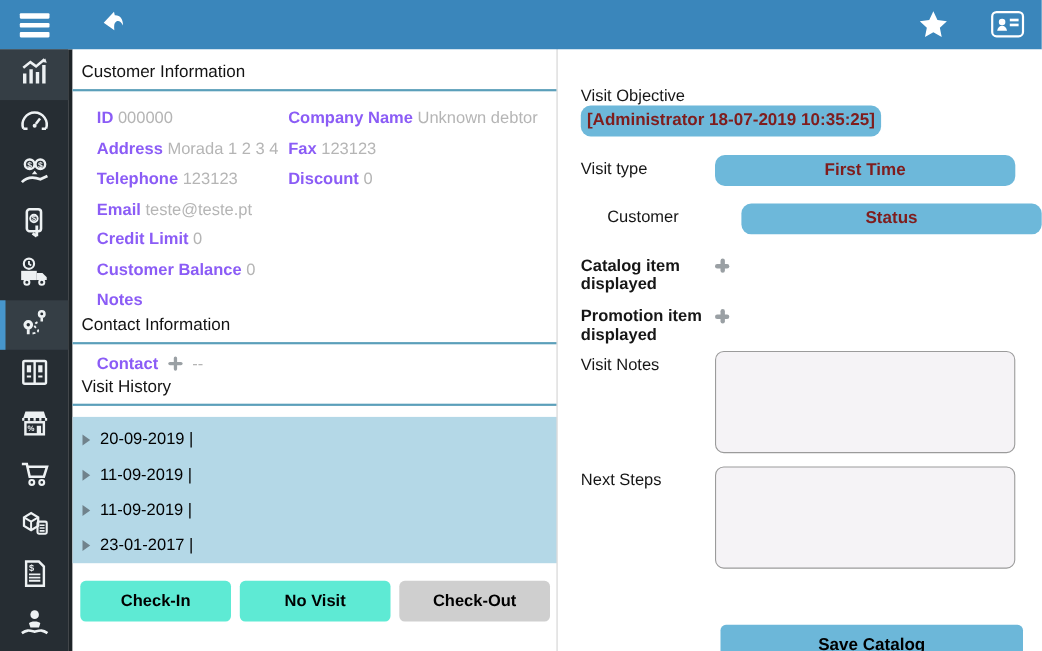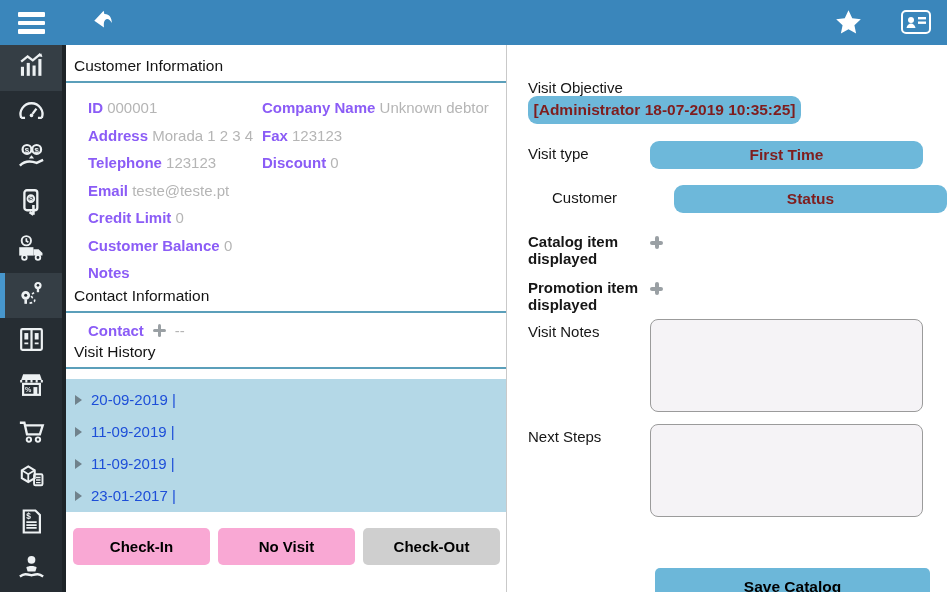--- a/index.html
+++ b/index.html
@@ -40,28 +40,28 @@
 
   .contact-row { margin:9px 0 2px 22px; font-size:15px; display:flex; align-items:center; }
 
   .plus-icon { position:relative; width:13px; height:13px; display:inline-block; }
   .plus-icon::before, .plus-icon::after { content:""; position:absolute; background:#9aa0a4; border-radius:2px; }
   .plus-icon::before { left:5px; top:0; width:3.5px; height:13px; }
   .plus-icon::after  { left:0; top:5px; width:13px; height:3.5px; }
 
   .history-box { margin-top:10px; width:440px; height:133px; background:#b4d8e7; padding-top:5px; }
   .history-row { height:32px; display:flex; align-items:center; padding-left:9px;
-                 font-size:15px; color:#1d4ed8; cursor:pointer; }
+                 font-size:15px; color:#000000; cursor:pointer; }
   .tri { width:0; height:0; border-top:5px solid transparent; border-bottom:5px solid transparent;
          border-left:7px solid #70828c; margin-right:9px; }
 
   .btn-row { display:flex; margin:16px 0 0 7px; gap:8px; }
   .btn { border:none; width:137px; height:37px; border-radius:5px; font-family:inherit;
          font-size:15px; font-weight:700; color:#000; cursor:pointer; }
-  .btn.blue { background:#f9a8d4; }
+  .btn.blue { background:#5eead4; }
   .btn.gray { background:#cfcfcf; }
 
   
   .right-pane { position:absolute; left:507px; top:45px; width:440px; height:547px; background:#fff; }
   .form-row { display:flex; align-items:flex-start; padding-left:21px; }
   .form-label { width:122px; font-size:15px; color:#161616; padding-top:4px; }
   .form-label.wrap { width:112px; margin-right:10px; line-height:17px; padding-top:0;font-weight:bold; }
   .pill { border:none; width:273px; height:28px; border-radius:9px; background:#6db8da;
           font-family:inherit; font-size:15.5px; font-weight:700; color:#7f1d1d; cursor:pointer; white-space:nowrap; }
   .notes-area { width:273px; height:93px; background:#f5f3f6; border:1px solid #9b9b9b;
@@ -212,21 +212,21 @@
   </div>
 </div>
 <div class="scroll-strip"></div>
 
 <div class="left-pane">
   <h2 class="section">Customer Information</h2>
   <div class="rule"></div>
 
   <div class="fields">
     <div class="cell">
-      <span class="lbl">ID</span> <span class="val">000001</span></div>
+      <span class="lbl">ID</span> <span class="val">000000</span></div>
     <div class="cell">
       <span class="lbl">Company Name</span> <span class="val">Unknown debtor</span></div>
     <div class="cell">
       <span class="lbl">Address</span> <span class="val">Morada 1 2 3 4</span></div>
     <div class="cell">
       <span class="lbl">Fax</span> <span class="val">123123</span></div>
     <div class="cell">
       <span class="lbl">Telephone</span> <span class="val">123123</span></div>
     <div class="cell">
       <span class="lbl">Discount</span> <span class="val">0</span></div>

